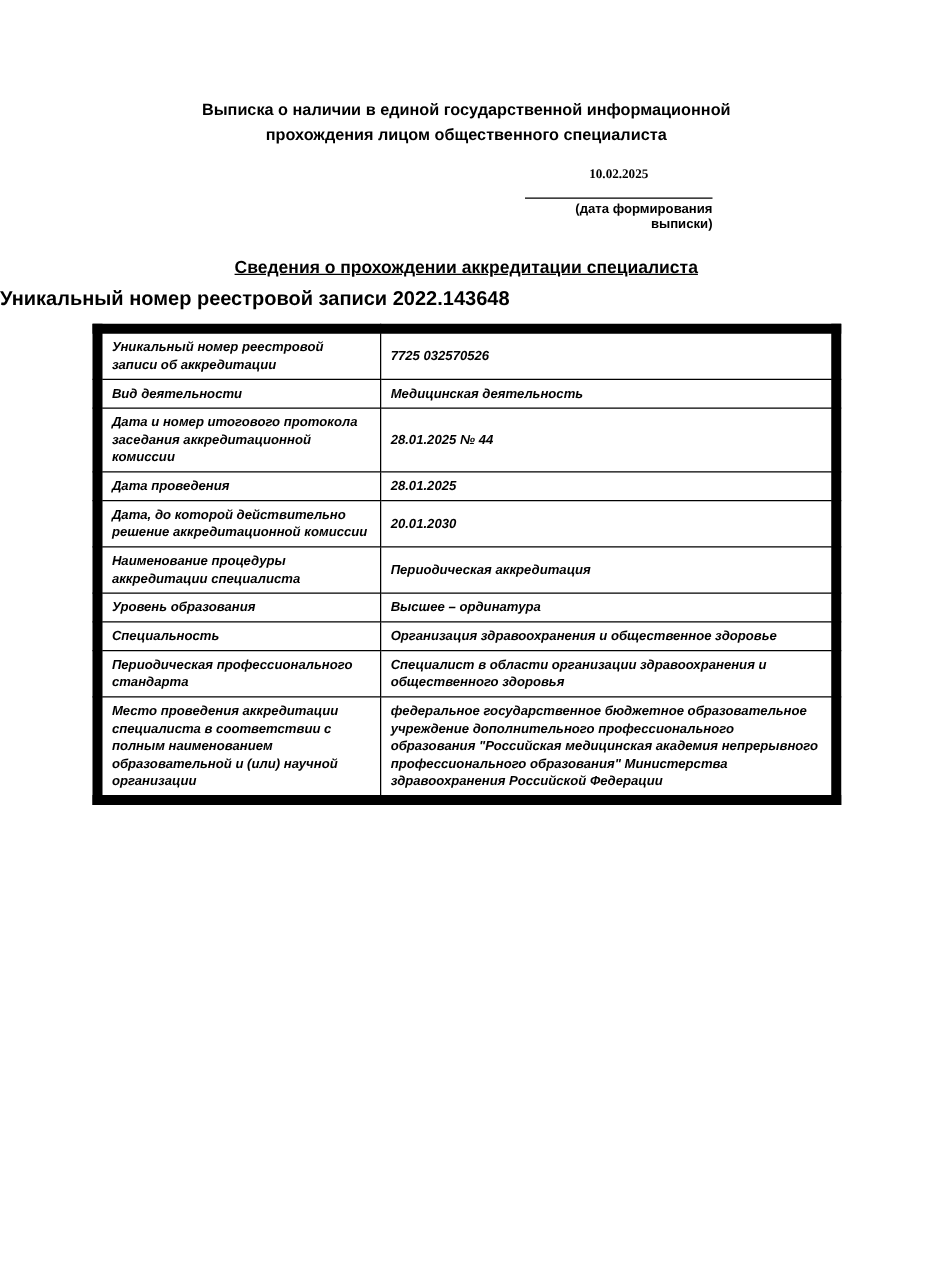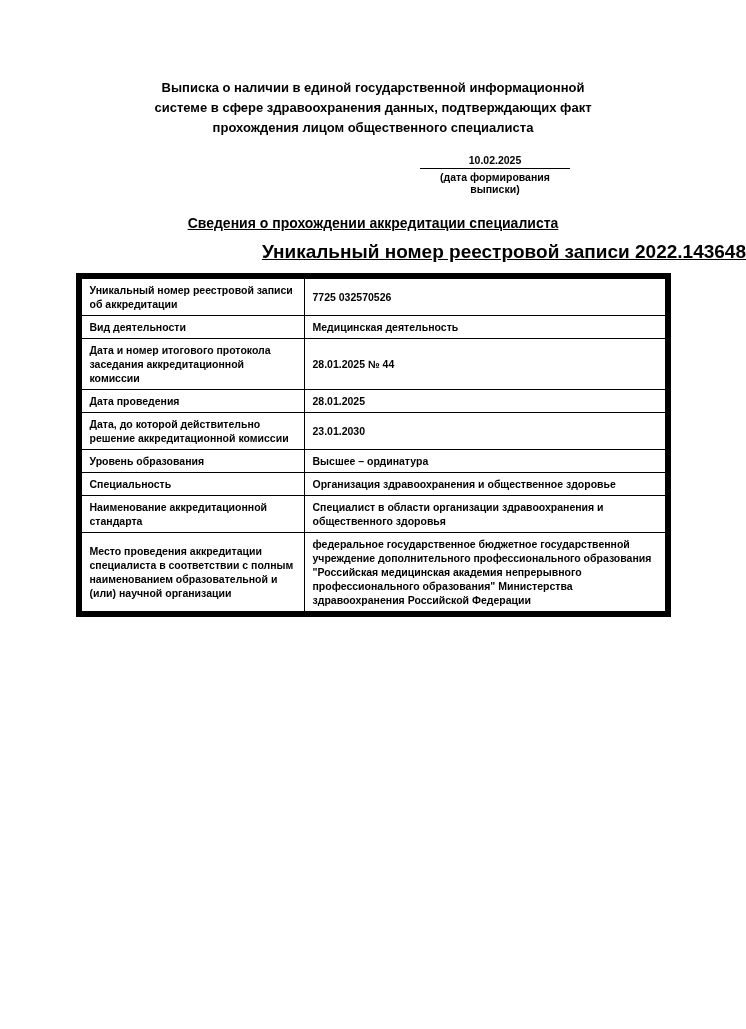--- a/index.html
+++ b/index.html
@@ -24,73 +24,74 @@
     line-height: 20px;
   }
   .date-block {
     margin: 16px 0 0 420px;
     width: 150px;
     text-align: center;
     font-size: 10.5px;
   }
   .date-value {
     display: block;
-    padding-bottom: 2px;
+    padding-bottom: 13px;
     border-bottom: 1.5px solid #000;
+    font-family: Liberation Serif, serif;
   }
   .date-caption {
     display: block;
     padding-top: 2px;
+    text-align: right;
   }
   .intro-paragraph {
     margin: 23px auto 0;
     width: 580px;
     text-align: center;
     font-size: 10.5px;
     line-height: 15px;
   }
   .section-heading {
     margin-top: 20px;
     text-align: center;
     font-size: 14px;
     text-decoration: underline;
   }
   .registry-heading {
     margin-top: 10px;
-    text-align: right;
-    font-size: 19px;
-    text-decoration: underline;
+    text-align: left;
+    font-size: 16px;
   }
   table.acc-table {
     width: 566px;
     margin: 10px auto 0;
     border-collapse: collapse;
-    border: 6px solid #000000;
+    border: 8px solid #000000;
     table-layout: fixed;
+    font-style: italic;
   }
   table.acc-table td {
     border: 1px solid #000;
     padding: 4px 8px;
     vertical-align: middle;
     font-size: 10.5px;
     line-height: 14px;
     font-weight: bold;
     word-wrap: break-word;
   }
   td.label-cell { width: 206px; }
   td.value-cell { width: 344px; }
 </style>
 </head>
 <body>
 
 <div class="page">
 
   <div class="doc-title">
     <div>Выписка о наличии в единой государственной информационной</div>
-    <div>системе в сфере здравоохранения данных, подтверждающих факт</div>
     <div>прохождения лицом общественного специалиста</div>
   </div>
 
   <div class="date-block">
     <span class="date-value">10.02.2025</span>
     <span class="date-caption">(дата формирования выписки)</span>
   </div>
 
 
   <div class="section-heading">Сведения о прохождении аккредитации специалиста</div>
@@ -110,34 +111,38 @@
         <tr>
           <td class="label-cell">Дата и номер итогового протокола заседания аккредитационной комиссии</td>
           <td class="value-cell">28.01.2025 № 44</td>
         </tr>
         <tr>
           <td class="label-cell">Дата проведения</td>
           <td class="value-cell">28.01.2025</td>
         </tr>
         <tr>
           <td class="label-cell">Дата, до которой действительно решение аккредитационной комиссии</td>
-          <td class="value-cell">23.01.2030</td>
+          <td class="value-cell">20.01.2030</td>
+        </tr>
+        <tr>
+          <td class="label-cell">Наименование процедуры аккредитации специалиста</td>
+          <td class="value-cell">Периодическая аккредитация</td>
         </tr>
         <tr>
           <td class="label-cell">Уровень образования</td>
           <td class="value-cell">Высшее – ординатура</td>
         </tr>
         <tr>
           <td class="label-cell">Специальность</td>
           <td class="value-cell">Организация здравоохранения и общественное здоровье</td>
         </tr>
         <tr>
-          <td class="label-cell">Наименование аккредитационной стандарта</td>
+          <td class="label-cell">Периодическая профессионального стандарта</td>
           <td class="value-cell">Специалист в области организации здравоохранения и общественного здоровья</td>
         </tr>
         <tr>
           <td class="label-cell">Место проведения аккредитации специалиста в соответствии с полным наименованием образовательной и (или) научной организации</td>
-          <td class="value-cell">федеральное государственное бюджетное государственной учреждение дополнительного профессионального образования "Российская медицинская академия непрерывного профессионального образования" Министерства здравоохранения Российской Федерации</td>
+          <td class="value-cell">федеральное государственное бюджетное образовательное учреждение дополнительного профессионального образования "Российская медицинская академия непрерывного профессионального образования" Министерства здравоохранения Российской Федерации</td>
         </tr>
       </tbody>
   </table>
 
 </div>
 
 </body></html>

